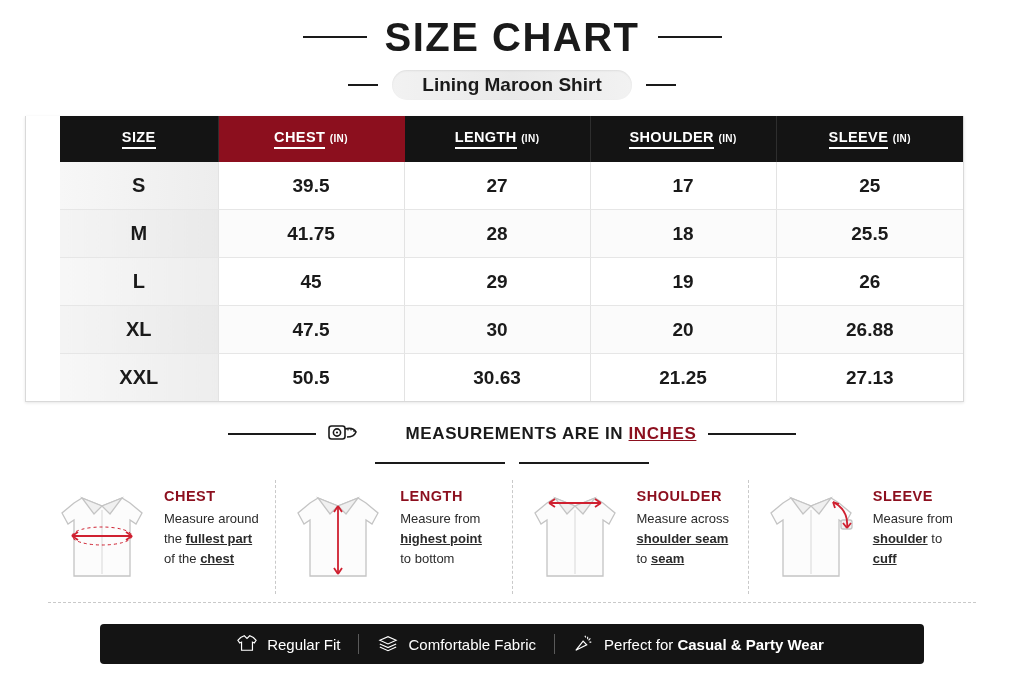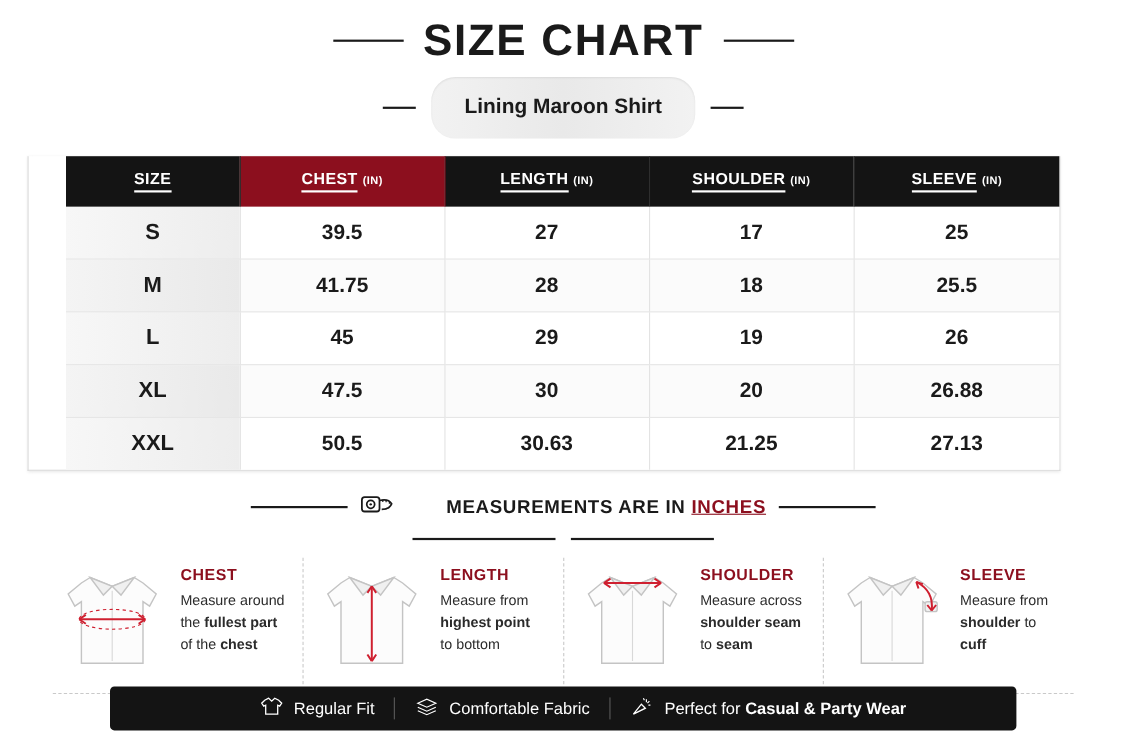--- a/index.html
+++ b/index.html
@@ -45,21 +45,21 @@
     justify-content: center;
     gap: 14px;
     margin-top: 12px;
   }
   .subtitle-row .dash2 {
     height: 2px; width: 30px; background: #1a1a1a;
   }
   .subtitle-pill {
     background: linear-gradient(90deg,#f2f2f2 0%, #e9e9e9 50%, #f2f2f2 100%);
     border-radius: 22px;
-    padding: 17px 30px;
+    padding: 4px 30px;
     font-size: 19px;
     font-weight: bold;
     color: #1a1a1a;
     box-shadow: 0 1px 2px rgba(0,0,0,0.08) inset;
   }
 
   
   .table-wrap {
     margin: 16px 60px 0 25px;
     border: 1px solid #d9d9d9;
@@ -168,21 +168,21 @@
     font-size: 14.5px;
     letter-spacing: .5px;
     margin-bottom: 5px;
   }
   .m-desc {
     font-size: 13px;
     line-height: 1.55;
     color: #2b2b2b;
     max-width: 128px;
   }
-  .m-desc b { font-weight: bold; }
+  .m-desc b { font-weight: bold; text-decoration: underline; }
 
   .dash-under {
     margin: 8px 48px 0 48px;
     border-top: 1px dashed #c9c9c9;
   }
 
   
   .footer {
     position: absolute;
     left: 100px; right: 100px;

